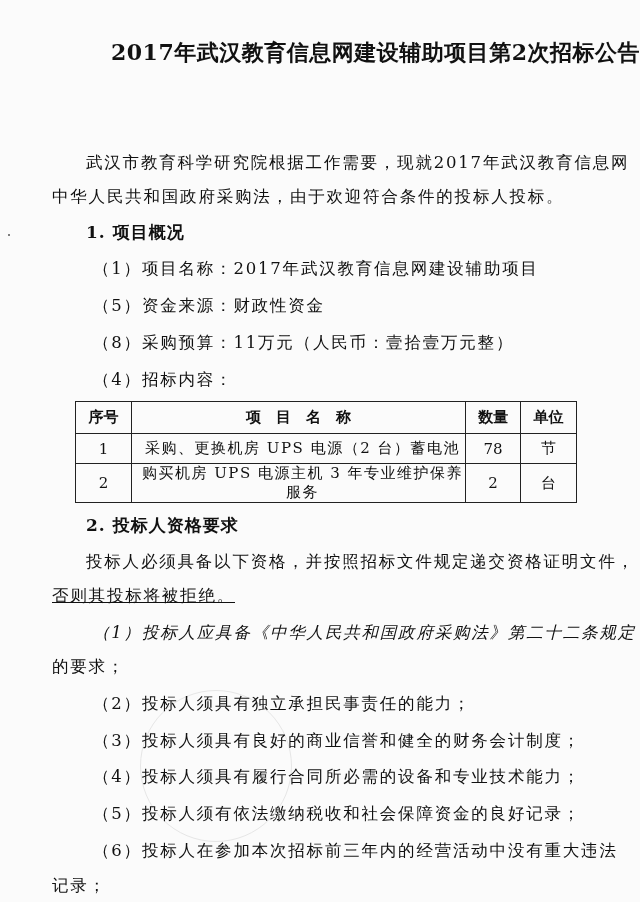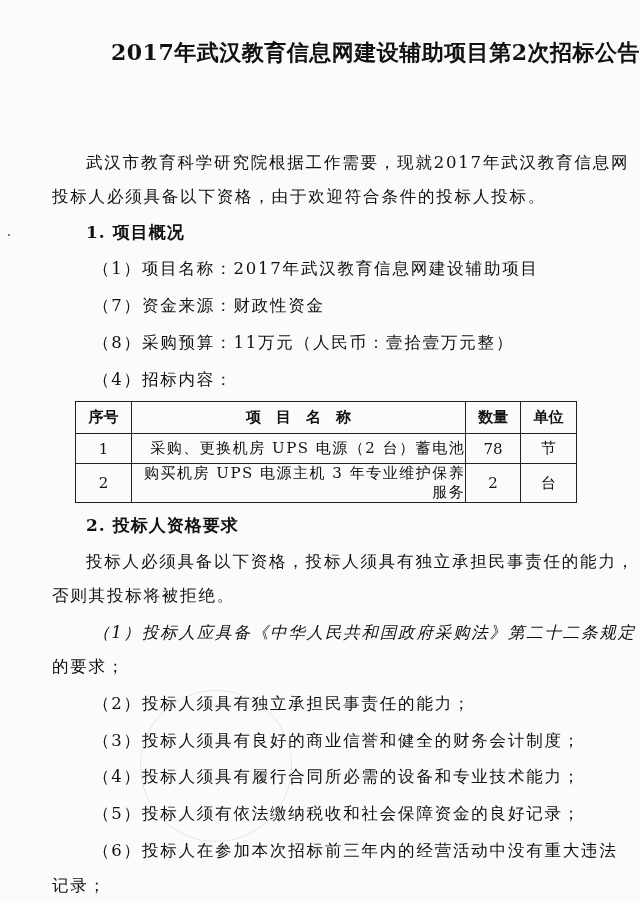--- a/index.html
+++ b/index.html
@@ -8,38 +8,38 @@
     font-family: "DejaVu Serif", "Liberation Serif", serif; color:#111;
   }
   .abs { position:absolute; white-space:nowrap; }
   .title { left:0; width:640px; text-align:right; top:38px; font-size:22px; font-weight:bold; letter-spacing:0.5px; }
   .p { font-size:16.5px; letter-spacing:1.8px; }
   .h { font-size:17px; font-weight:bold; letter-spacing:1px; }
   table.items { position:absolute; left:75px; top:401px; width:502px; border-collapse:collapse; font-size:15px; }
   table.items td, table.items th { border:1.5px solid #222; text-align:center; padding:0; }
   table.items th { height:31px; font-weight:bold; }
   table.items td { height:29px; }
-  table.items td.name { text-align:right; padding-left:8px; letter-spacing:1.5px; }
+  table.items td.name { text-align:center; padding-left:8px; letter-spacing:1.5px; }
   .dot { position:absolute; left:8px; top:234px; width:2px; height:2px; background:#555; border-radius:1px; }
   .stamp { position:absolute; left:140px; top:690px; width:150px; height:150px; border:1px solid #e6e6e6; border-radius:50%; }
 </style>
 </head>
 <body>
 
 <div class="dot"></div>
 <div class="stamp"></div>
 
 <div class="abs title">2017年武汉教育信息网建设辅助项目第2次招标公告</div>
 
 <div class="abs p" style="left:86px; top:152px;">武汉市教育科学研究院根据工作需要，现就2017年武汉教育信息网</div>
-<div class="abs p" style="left:52px; top:186px;">投标人必须具备以下资格，由于欢迎符合条件的投标人投标。</div>
+<div class="abs p" style="left:52px; top:186px;">中华人民共和国政府采购法，由于欢迎符合条件的投标人投标。</div>
 
 <div class="abs h" style="left:86px; top:221px;">1.  项目概况</div>
 <div class="abs p" style="left:93px; top:258px;">（1）项目名称：2017年武汉教育信息网建设辅助项目</div>
-<div class="abs p" style="left:93px; top:295px;">（7）资金来源：财政性资金</div>
+<div class="abs p" style="left:93px; top:295px;">（5）资金来源：财政性资金</div>
 <div class="abs p" style="left:93px; top:332px;">（8）采购预算：11万元（人民币：壹拾壹万元整）</div>
 <div class="abs p" style="left:93px; top:369px;">（4）招标内容：</div>
 
 <table class="items">
   <colgroup>
       <col style="width:56px">
       <col style="width:335px">
       <col style="width:55px">
       <col style="width:56px">
     </colgroup>
@@ -59,22 +59,22 @@
   <tr>
     <td>2</td>
     <td class="name">购买机房 UPS 电源主机 3 年专业维护保养服务</td>
     <td>2</td>
     <td>台</td>
   </tr>
 </tbody>
   </table>
 
 <div class="abs h" style="left:86px; top:514px;">2.  投标人资格要求</div>
-<div class="abs p" style="left:86px; top:551px;">投标人必须具备以下资格，投标人须具有独立承担民事责任的能力，</div>
-<div class="abs p" style="left:52px; top:585px;">否则其投标将被拒绝。</div>
+<div class="abs p" style="left:86px; top:551px;">投标人必须具备以下资格，并按照招标文件规定递交资格证明文件，</div>
+<div class="abs p" style="left:52px; top:585px;text-decoration:underline;">否则其投标将被拒绝。</div>
 
 <div class="abs p" style="left:93px; top:622px;font-style:italic;">（1）投标人应具备《中华人民共和国政府采购法》第二十二条规定</div>
 <div class="abs p" style="left:52px; top:656px;">的要求；</div>
 <div class="abs p" style="left:93px; top:693px;">（2）投标人须具有独立承担民事责任的能力；</div>
 <div class="abs p" style="left:93px; top:730px;">（3）投标人须具有良好的商业信誉和健全的财务会计制度；</div>
 <div class="abs p" style="left:93px; top:766px;">（4）投标人须具有履行合同所必需的设备和专业技术能力；</div>
 <div class="abs p" style="left:93px; top:803px;">（5）投标人须有依法缴纳税收和社会保障资金的良好记录；</div>
 <div class="abs p" style="left:93px; top:840px;">（6）投标人在参加本次招标前三年内的经营活动中没有重大违法</div>
 <div class="abs p" style="left:52px; top:875px;">记录；</div>
 

